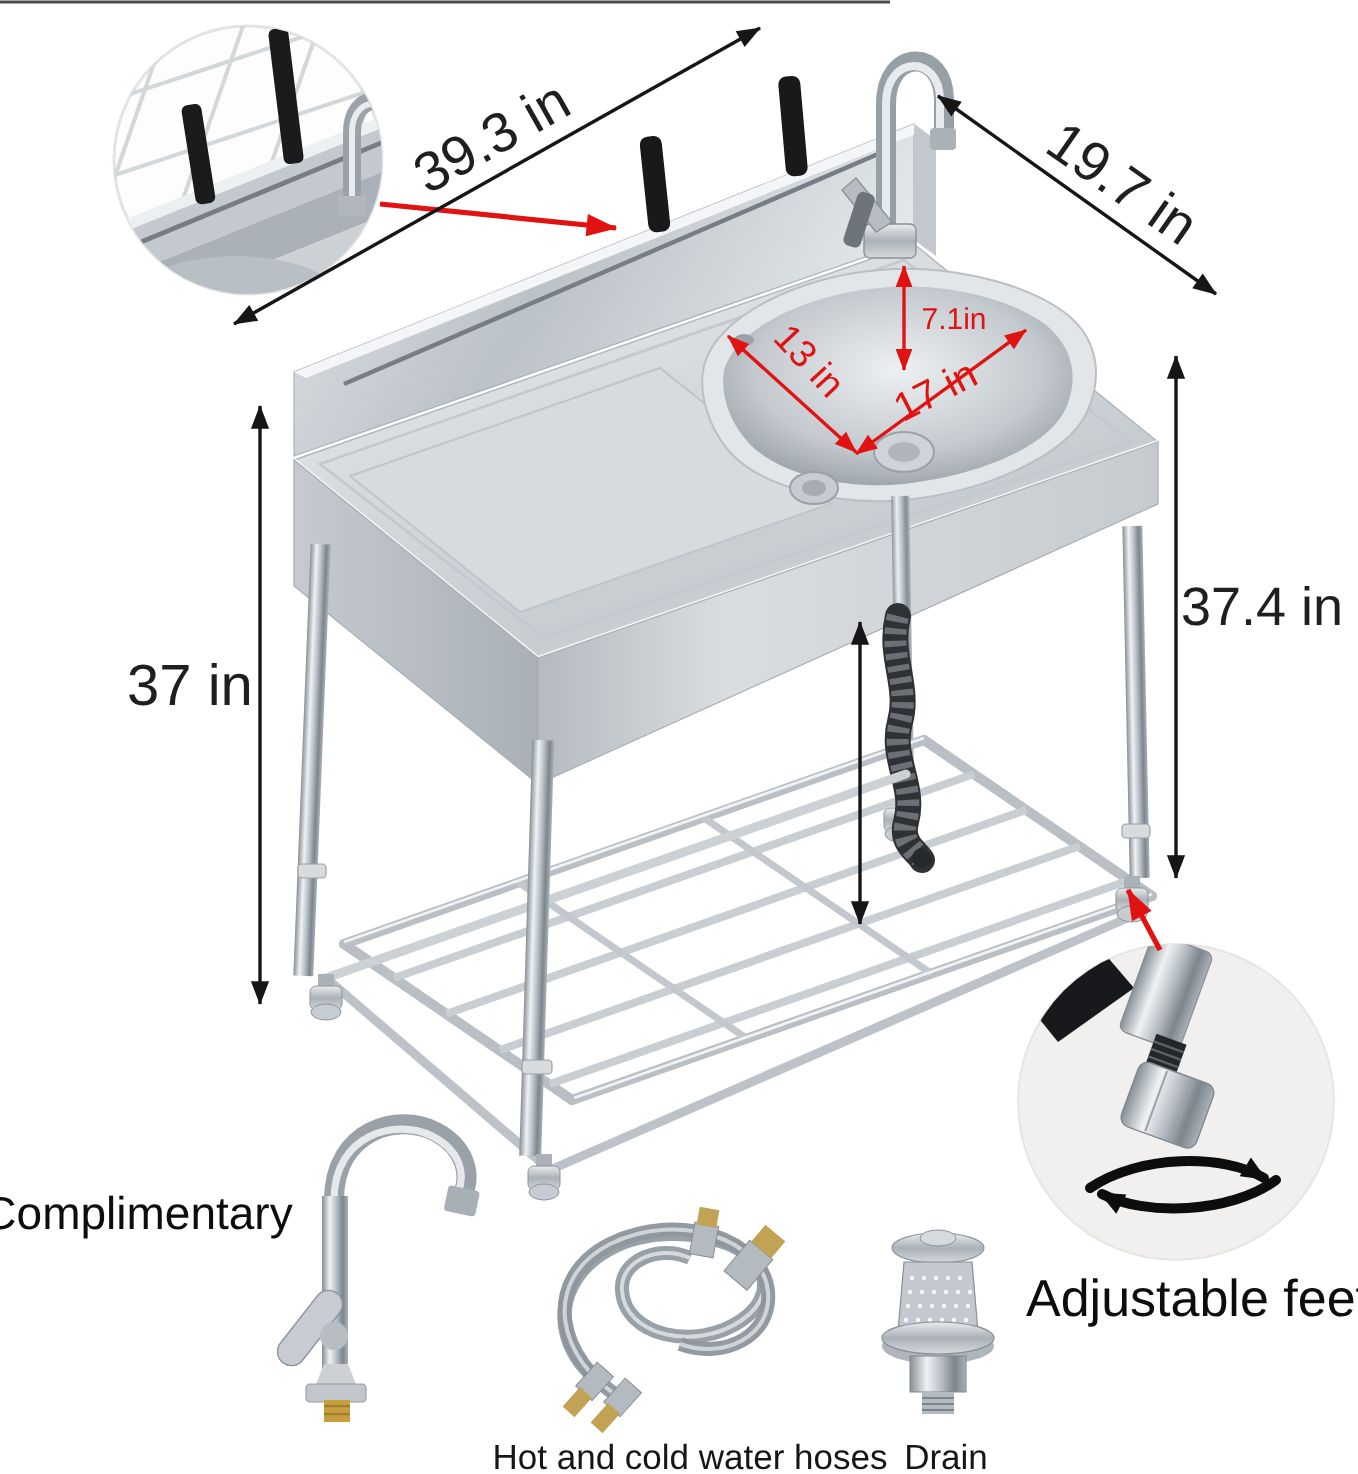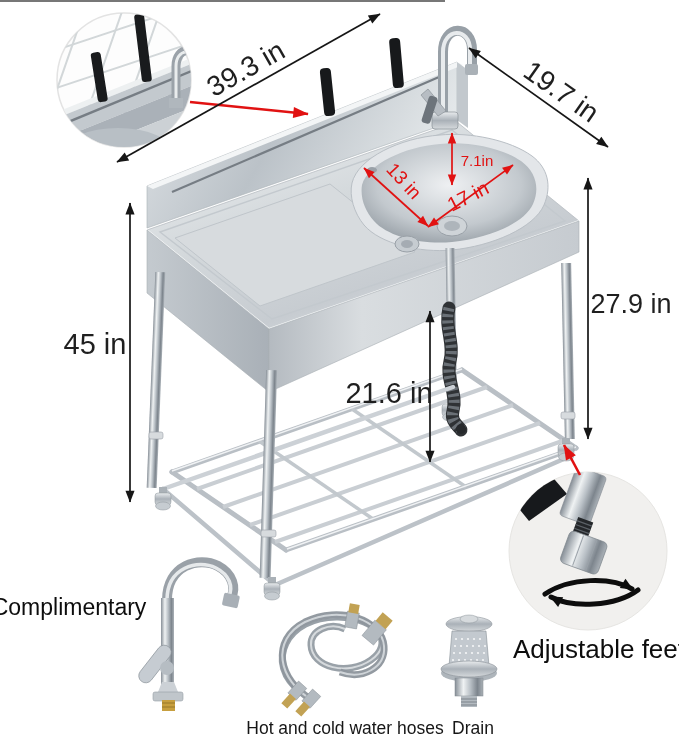--- a/index.html
+++ b/index.html
@@ -329,23 +329,22 @@
     <rect x="455" y="678" width="28" height="18" fill="url(#gLeg)" stroke="#81888f" stroke-width="0.5"></rect>
     <rect x="461" y="696" width="16" height="11" fill="#b3bac0"></rect>
     <line x1="461" y1="699" x2="477" y2="699" stroke="#7d848b" stroke-width="1"></line>
     <line x1="461" y1="702" x2="477" y2="702" stroke="#7d848b" stroke-width="1"></line>
     <line x1="461" y1="705" x2="477" y2="705" stroke="#7d848b" stroke-width="1"></line>
   </g>
 </svg>
 
 <div class="lbl dim" style="left:246px;top:69px;transform:translate(-50%,-50%) rotate(-29.5deg);">39.3 in</div>
 <div class="lbl dim" style="left:561px;top:92px;transform:translate(-50%,-50%) rotate(35deg);">19.7 in</div>
-<div class="lbl dim" style="left:95px;top:344px;font-size:29px;">45 in</div>
-<div class="lbl dim" style="left:631px;top:304px;font-size:27px;">27.9 in</div>
-<div class="lbl dim" style="left:389px;top:393px;font-size:29px;">21.6 in</div>
+<div class="lbl dim" style="left:95px;top:344px;font-size:29px;">37 in</div>
+<div class="lbl dim" style="left:631px;top:304px;font-size:27px;">37.4 in</div>
 
 <div class="lbl red" style="left:477px;top:160px;font-size:15px;">7.1in</div>
 <div class="lbl red" style="left:404px;top:181px;font-size:19px;transform:translate(-50%,-50%) rotate(47deg);">13 in</div>
 <div class="lbl red" style="left:468px;top:196px;font-size:20px;transform:translate(-50%,-50%) rotate(-27deg);">17 in</div>
 
 <div class="lbl head" style="left:69px;top:607px;">Complimentary</div>
 
 <div class="lbl cap" style="left:345px;top:729px;">Hot and cold water hoses</div>
 <div class="lbl cap" style="left:473px;top:729px;">Drain</div>
 

